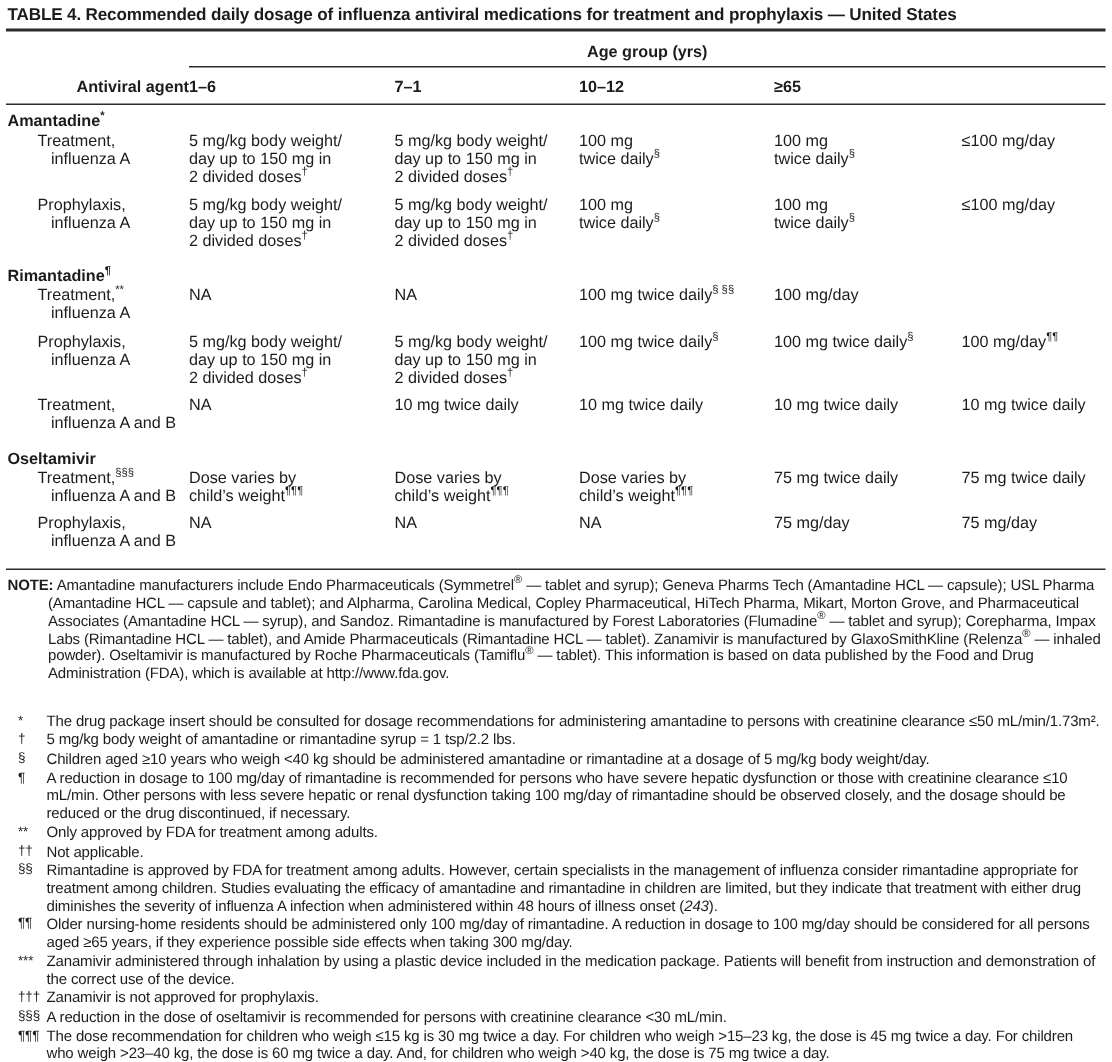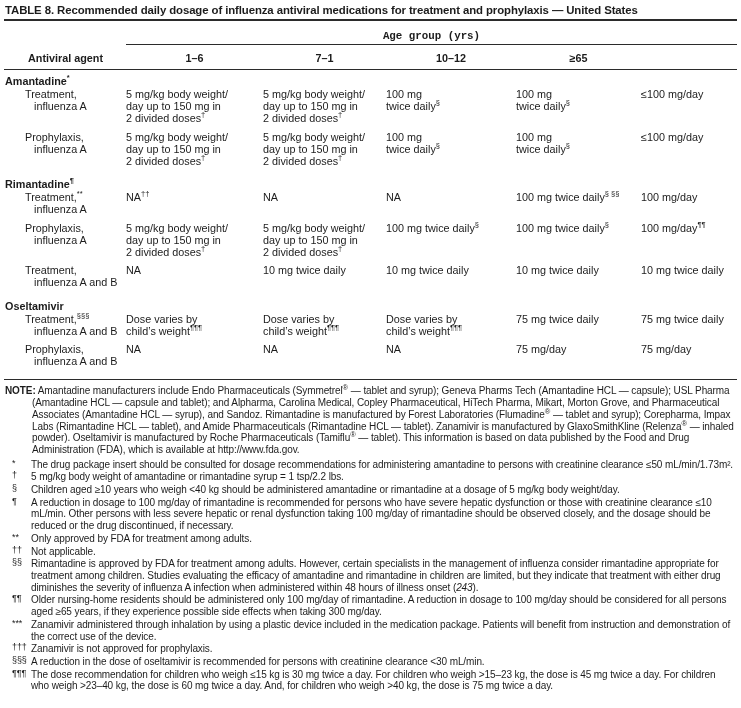--- a/index.html
+++ b/index.html
@@ -19,60 +19,60 @@
     white-space: nowrap;
   }
 
   
   .agegroup-wrap {
     margin-left: 122px;
     border-bottom: 1px solid #2b2b2b;
     text-align: center;
     padding: 4px 0 1px 0;
   }
-  .agegroup-wrap span { font-weight: bold; font-size: 10.8px; font-family: Liberation Mono, monospace; }
+  .agegroup-wrap span { font-weight: bold; font-size: 10.8px; }
 
   .grid { display: grid; grid-template-columns: 122px 137px 123px 130px 125px auto; }
 
   .header-row { border-bottom: 1.6px solid #2b2b2b; }
   .colhead {
     font-weight: bold; font-size: 10.8px;
-    padding: 7px 0 5px 0; text-align: center;
-  }
-  .colhead.first { text-align: center; padding-left: 1px; }
+    padding: 7px 0 5px 0; 
+  }
+  .colhead.first { text-align: right; padding-left: 1px; }
 
   
   .tbody { border-bottom: 1.6px solid #2b2b2b; padding-bottom: 6px; }
   .section-heading {
     font-weight: bold; font-size: 10.8px;
     padding: 5px 0 0 1px; line-height: 12px;
   }
   .trow { margin-top: 1px; margin-bottom: 6px; }
   .cell { font-size: 10.8px; line-height: 12.2px; padding-right: 8px; }
   .cell .l2 { padding-left: 9px; }
   .label-cell { padding-left: 1px; margin-left: 20px; }
   sup { font-size: 7.5px; line-height: 0; vertical-align: super; letter-spacing: 0; }
 
   
   .notes { padding: 5px 1px 0 1px; font-size: 10px; line-height: 11.7px; letter-spacing: -0.1px; }
-  .note { padding-left: 27px; text-indent: -27px; margin-bottom: 3px; }
+  .note { padding-left: 27px; text-indent: -27px; margin-bottom: 20px; }
   .fn { display: flex; margin-top: 1px; }
   .fn-marker {
     flex: none; width: 26px; padding-left: 7px;
     font-size: 9px; position: relative; top: -1px;
   }
   .fn-text { flex: 1; }
   i { font-style: italic; }
 </style>
 </head>
 <body>
 
 <div class="page">
 
-  <div class="title">TABLE 8. Recommended daily dosage of influenza antiviral medications for treatment and prophylaxis — United States</div>
+  <div class="title">TABLE 4. Recommended daily dosage of influenza antiviral medications for treatment and prophylaxis — United States</div>
 
   <div>
     <div class="agegroup-wrap">
       <span>Age group (yrs)</span>
     </div>
 
     <div class="grid header-row">
       <div class="colhead first">Antiviral agent</div>
       <div class="colhead">1–6</div>
       <div class="colhead">7–1</div>
@@ -136,23 +136,20 @@
             <div>≤100 mg/day</div>
           </div>
         </div>
         <div class="section-heading">Rimantadine<sup>¶</sup></div>
         <div class="grid trow">
           <div class="cell label-cell">
             <div>Treatment,<sup>**</sup></div>
             <div class="l2">influenza A</div>
           </div>
           <div class="cell">
-            <div>NA<sup>††</sup></div>
-          </div>
-          <div class="cell">
             <div>NA</div>
           </div>
           <div class="cell">
             <div>NA</div>
           </div>
           <div class="cell">
             <div>100 mg twice daily<sup>§ §§</sup></div>
           </div>
           <div class="cell">
             <div>100 mg/day</div>

